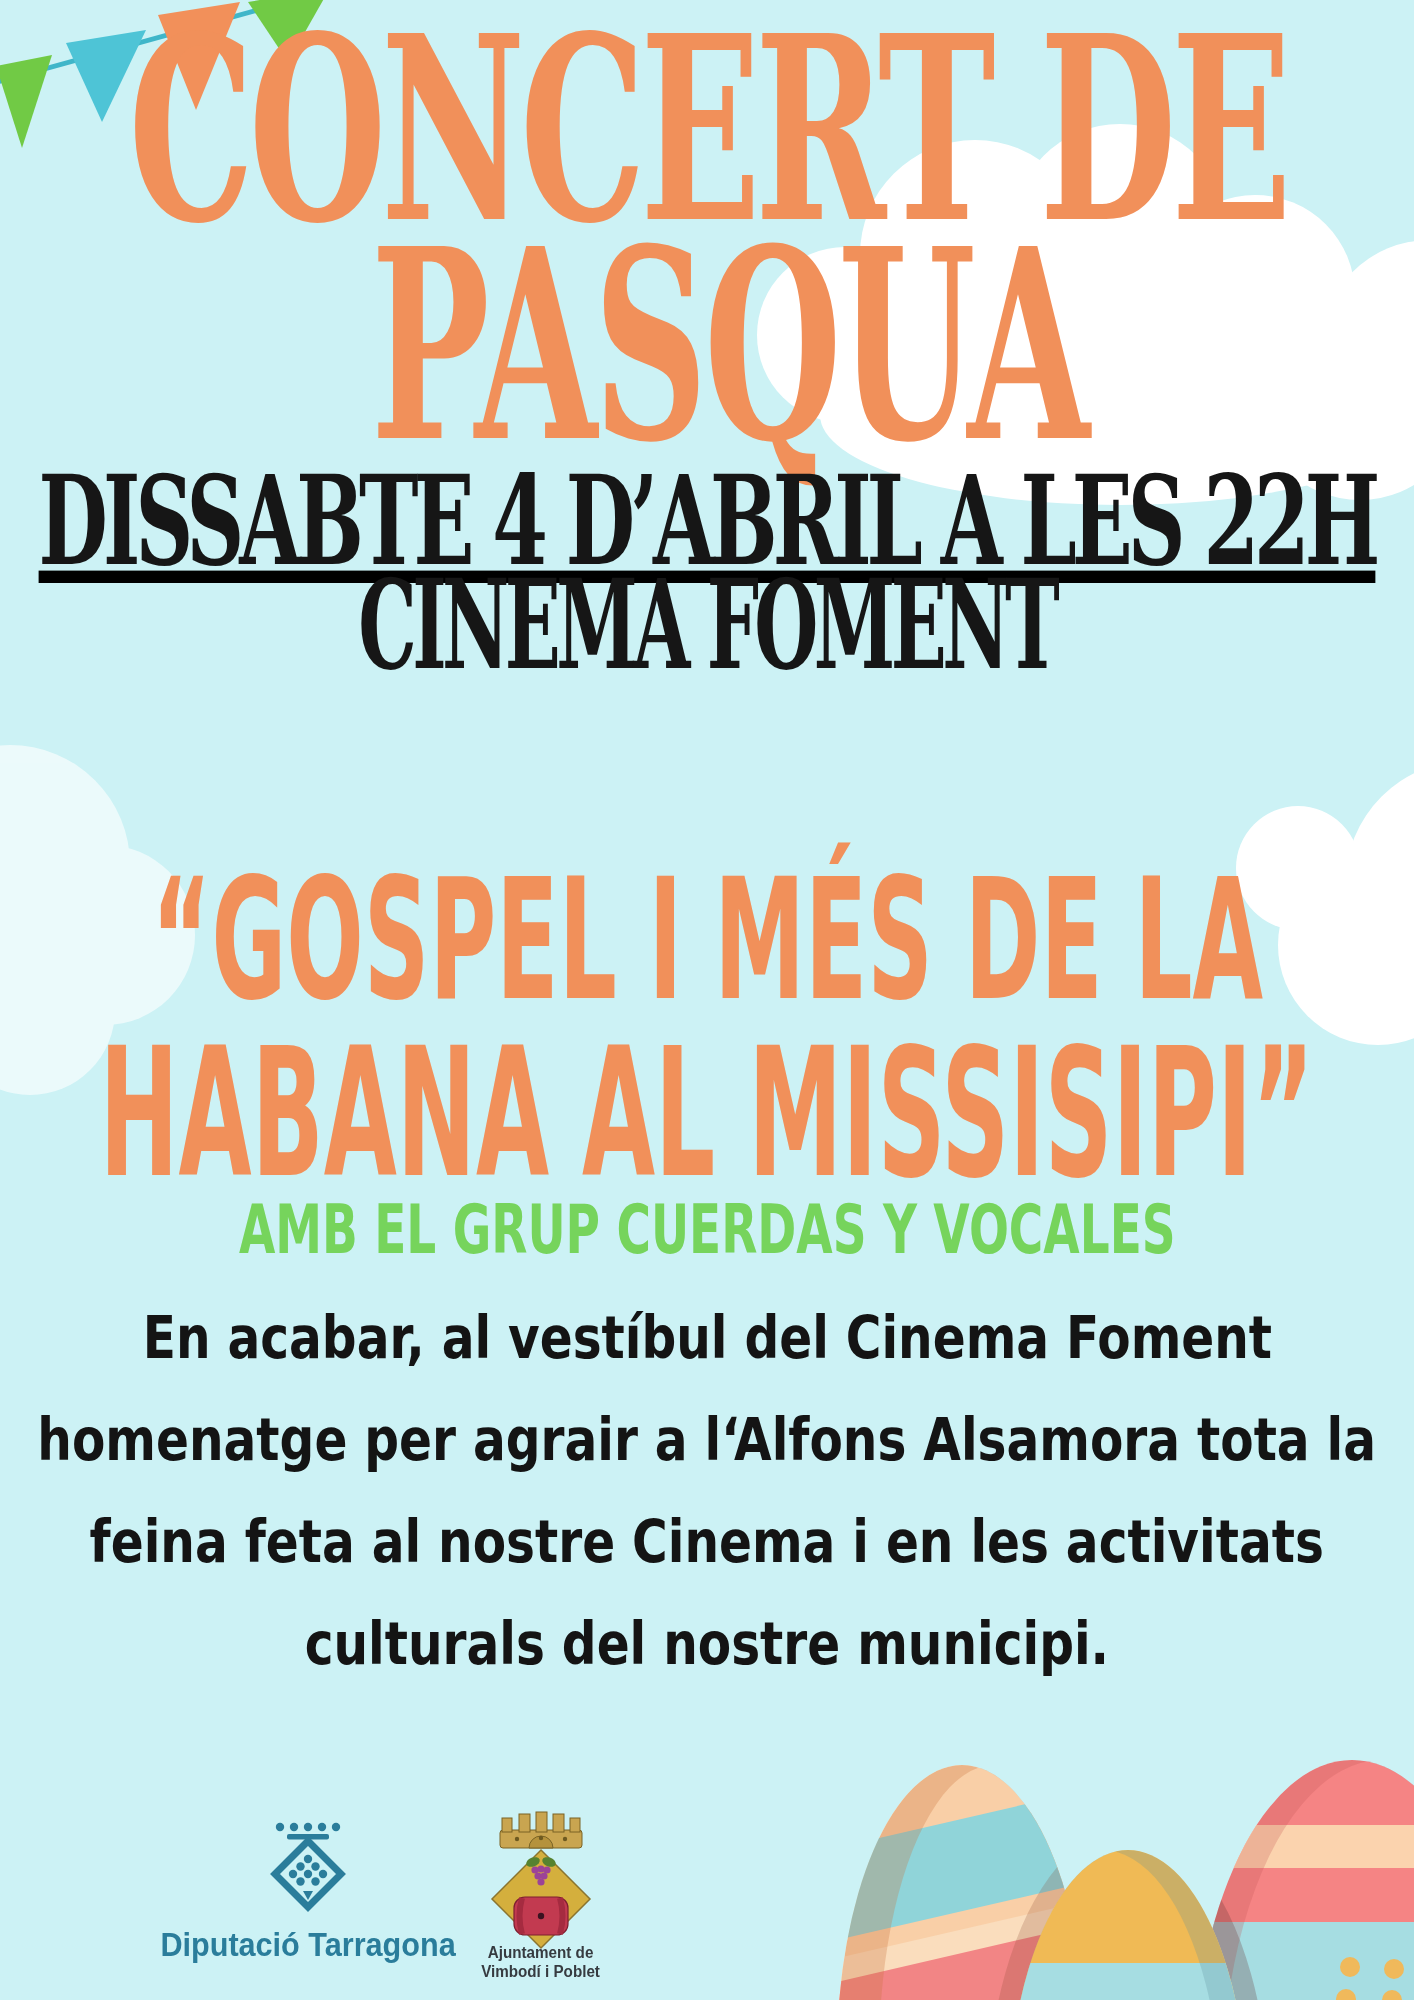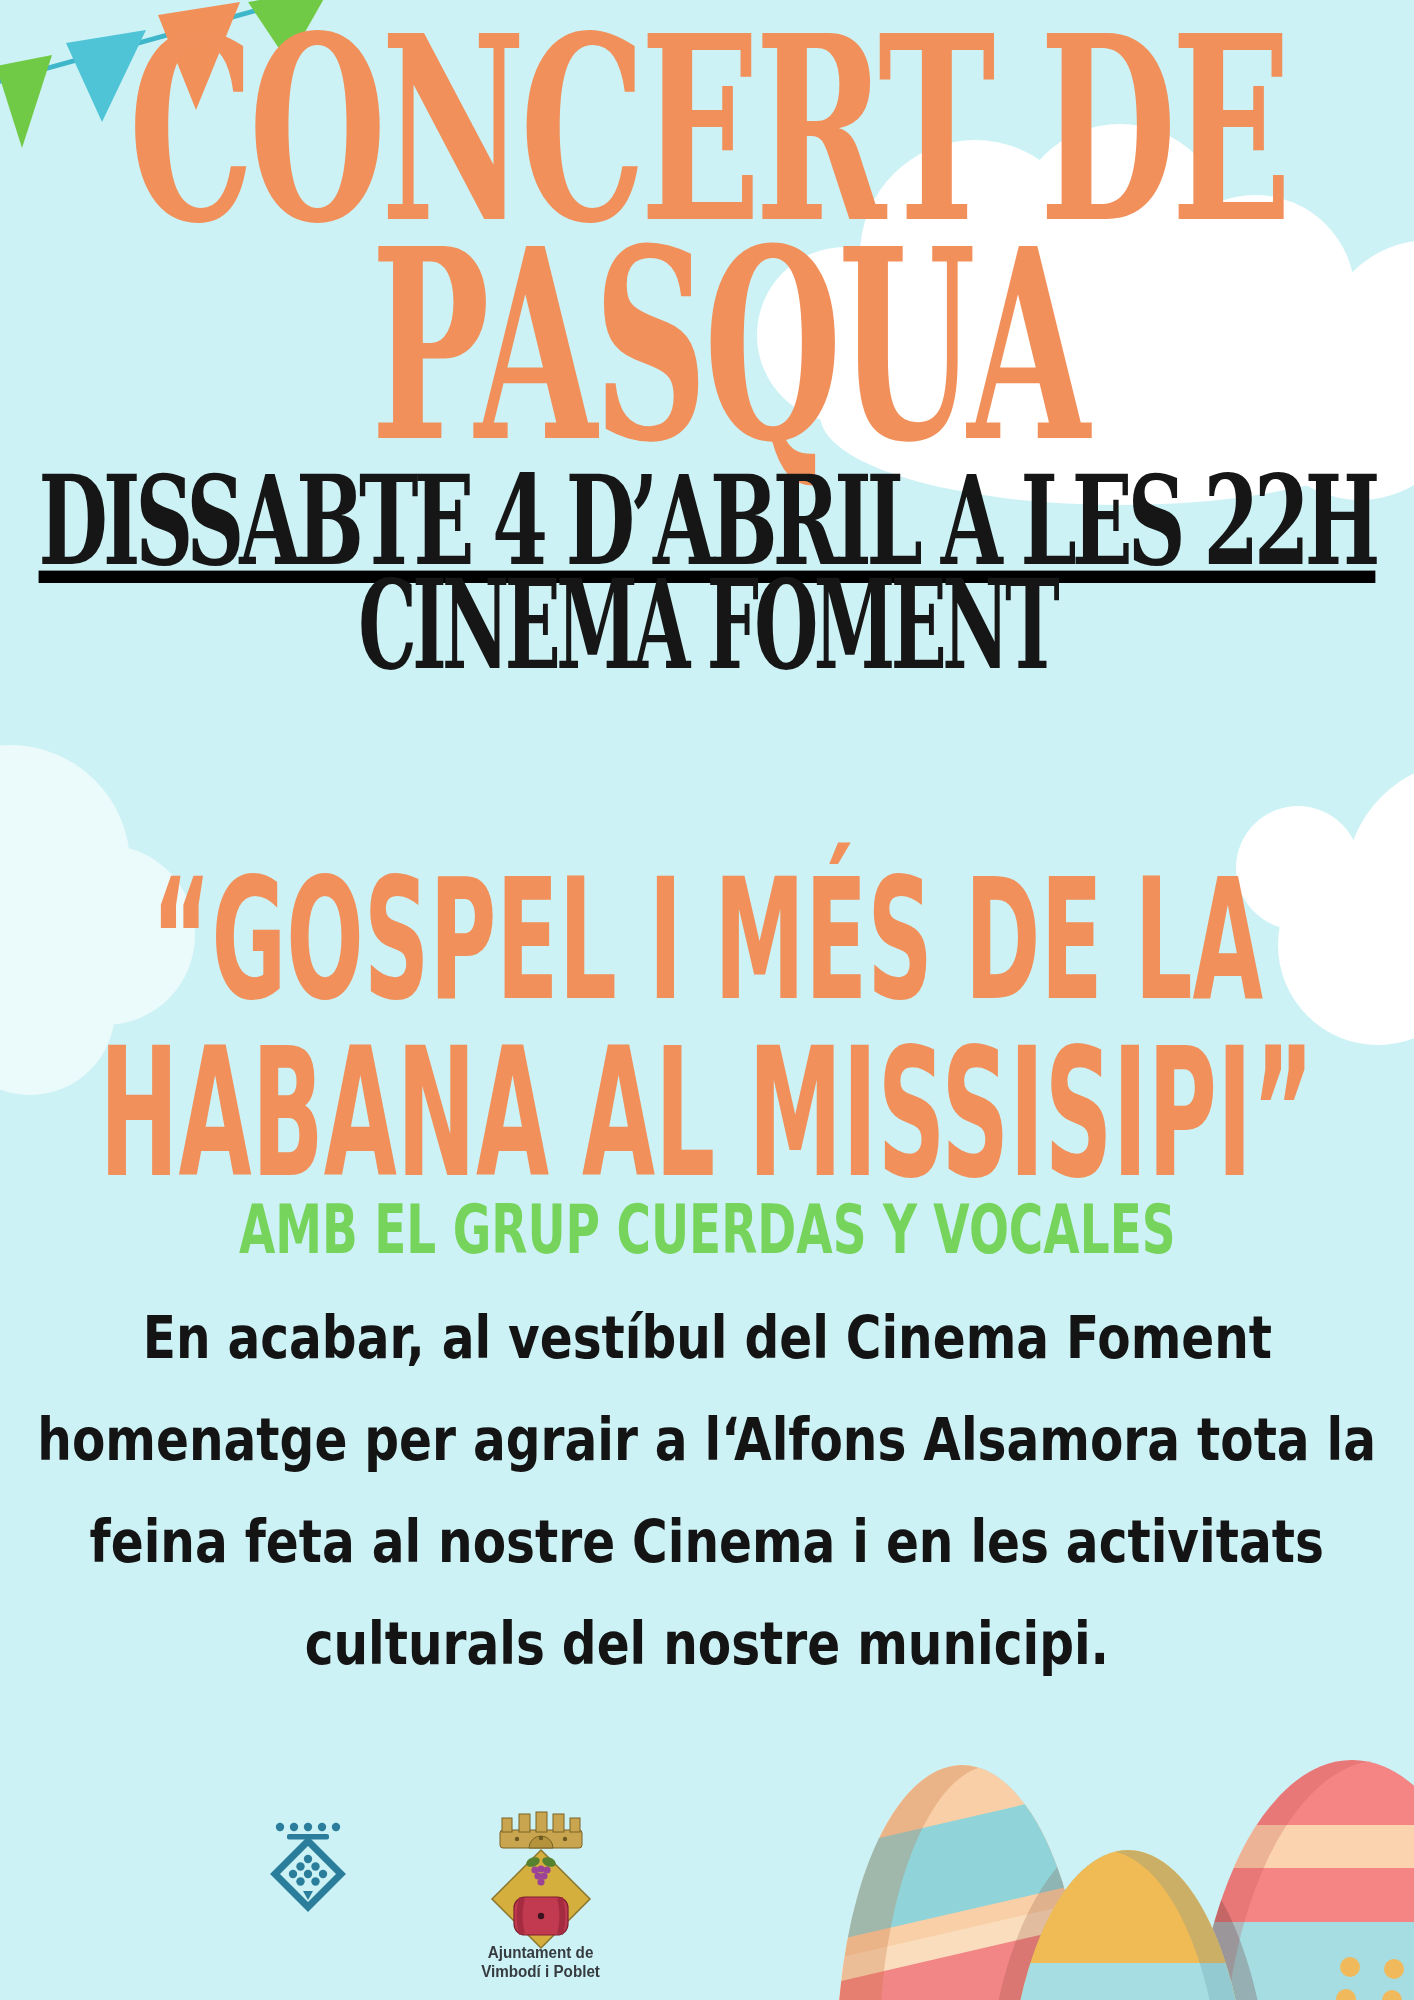--- a/index.html
+++ b/index.html
@@ -169,20 +169,23 @@
   <div class="tl p p2">
       <span>homenatge per agrair a l‘Alfons Alsamora tota la</span>
     </div>
   <div class="tl p p3">
       <span>feina feta al nostre Cinema i en les activitats</span>
     </div>
   <div class="tl p p4">
       <span>culturals del nostre municipi.</span>
     </div>
 
+  <div class="lbl dip-lbl">
+      <span>Diputació Tarragona</span>
+    </div>
   <div class="lbl aj-lbl1">
       <span>Ajuntament de</span>
     </div>
   <div class="lbl aj-lbl2">
       <span>Vimbodí i Poblet</span>
     </div>
 
   <svg class="layer" style="left:780px;top:1730px" width="634" height="270" viewBox="780 1730 634 270">
     <defs>
       <clipPath id="ce1">

